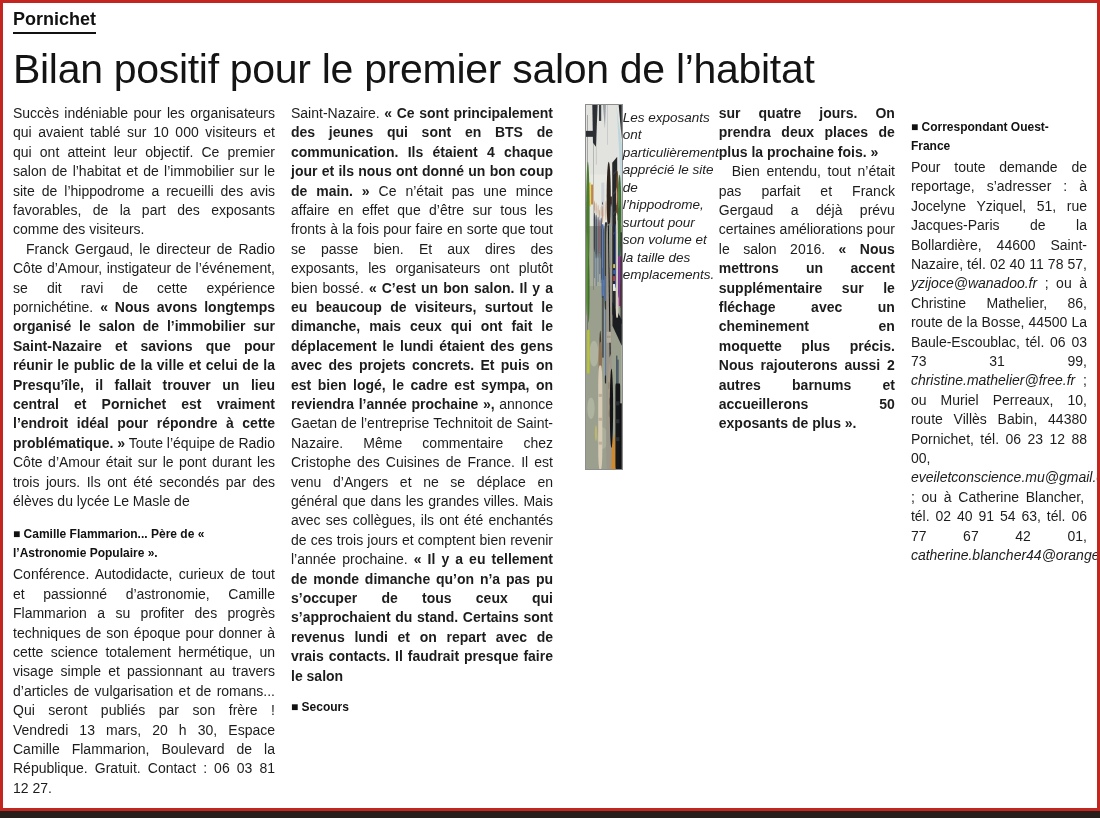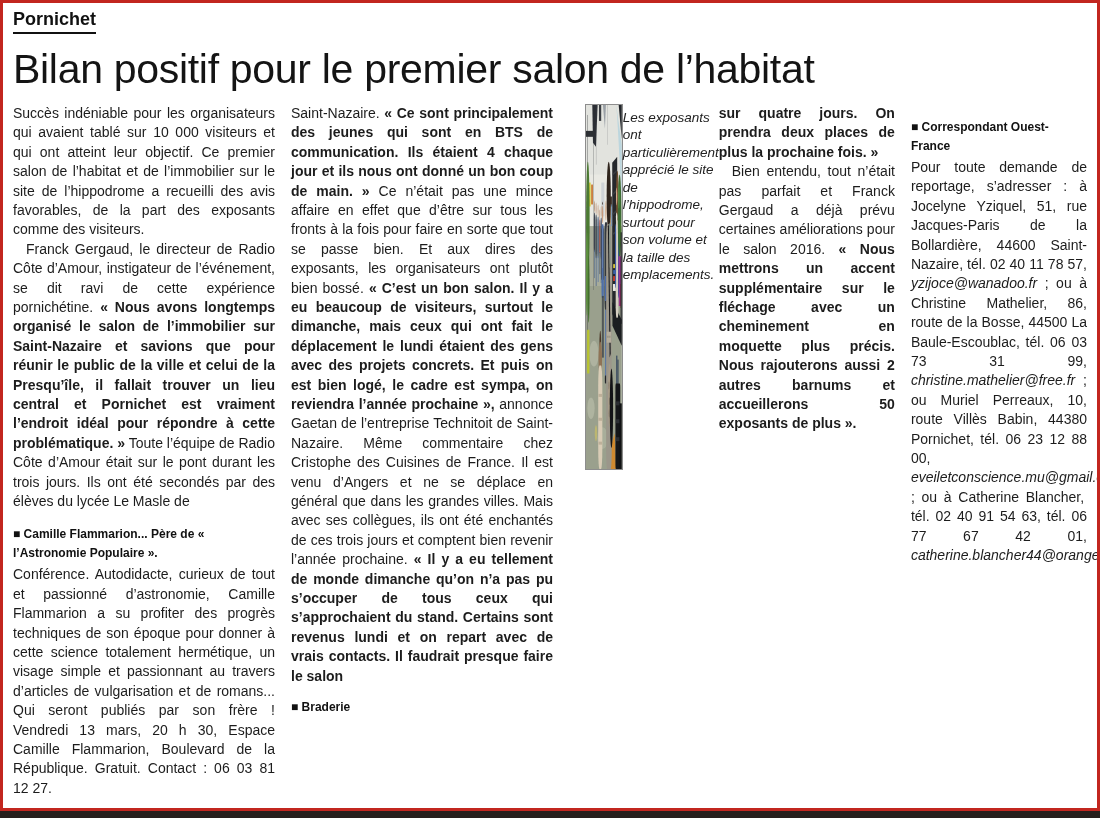--- a/index.html
+++ b/index.html
@@ -66,21 +66,21 @@
     <div class="body-grid">
       <div class="left-cols">
         <div class="col">
             <p class="para"><span>Succès indéniable pour les organisateurs qui avaient tablé sur 10 000 visiteurs et qui ont atteint leur objectif. Ce premier salon de l’habitat et de l’immobilier sur le site de l’hippodrome a recueilli des avis favorables, de la part des exposants comme des visiteurs.</span></p>
             <p class="para indent"><span>Franck Gergaud, le directeur de Radio Côte d’Amour, instigateur de l’événement, se dit ravi de cette expérience pornichétine. </span><span style="font-weight: 700;">« Nous avons longtemps organisé le salon de l’immobilier sur Saint-Nazaire et savions que pour réunir le public de la ville et celui de la Presqu’île, il fallait trouver un lieu central et Pornichet est vraiment l’endroit idéal pour répondre à cette problématique. »</span><span> Toute l’équipe de Radio Côte d’Amour était sur le pont durant les trois jours. Ils ont été secondés par des élèves du lycée Le Masle de</span></p>
             <h3 class="block-h first"><span style="font-weight: 700;">■ Camille Flammarion... Père de « l’Astronomie Populaire ».</span></h3>
             <p class="para"><span>Conférence. Autodidacte, curieux de tout et passionné d’astronomie, Camille Flammarion a su profiter des progrès techniques de son époque pour donner à cette science totalement hermétique, un visage simple et passionnant au travers d’articles de vulgarisation et de romans... Qui seront publiés par son frère ! Vendredi 13 mars, 20 h 30, Espace Camille Flammarion, Boulevard de la République. Gratuit. Contact : 06 03 81 12 27.</span></p>
           </div>
         <div class="col">
             <p class="para"><span>Saint-Nazaire. </span><span style="font-weight: 700;">« Ce sont principalement des jeunes qui sont en BTS de communication. Ils étaient 4 chaque jour et ils nous ont donné un bon coup de main. »</span><span> Ce n’était pas une mince affaire en effet que d’être sur tous les fronts à la fois pour faire en sorte que tout se passe bien. Et aux dires des exposants, les organisateurs ont plutôt bien bossé. </span><span style="font-weight: 700;">« C’est un bon salon. Il y a eu beaucoup de visiteurs, surtout le dimanche, mais ceux qui ont fait le déplacement le lundi étaient des gens avec des projets concrets. Et puis on est bien logé, le cadre est sympa, on reviendra l’année prochaine »,</span><span> annonce Gaetan de l’entreprise Technitoit de Saint-Nazaire. Même commentaire chez Cristophe des Cuisines de France. Il est venu d’Angers et ne se déplace en général que dans les grandes villes. Mais avec ses collègues, ils ont été enchantés de ces trois jours et comptent bien revenir l’année prochaine. </span><span style="font-weight: 700;">« Il y a eu tellement de monde dimanche qu’on n’a pas pu s’occuper de tous ceux qui s’approchaient du stand. Certains sont revenus lundi et on repart avec de vrais contacts. Il faudrait presque faire le salon</span></p>
-            <h3 class="block-h"><span style="font-weight: 700;">■ Braderie</span></h3>
+            <h3 class="block-h"><span style="font-weight: 700;">■ Secours</span></h3>
           </div>
       </div>
 
       <div class="right-sec">
         <div class="photo-frame">
 
           <svg viewBox="0 0 538 366" preserveAspectRatio="none">
 
             <rect x="0" y="0" width="538" height="105" fill="#e2e3de"></rect>
             <polygon points="95,0 175,0 150,42 105,38" fill="#2b2e34"></polygon>

